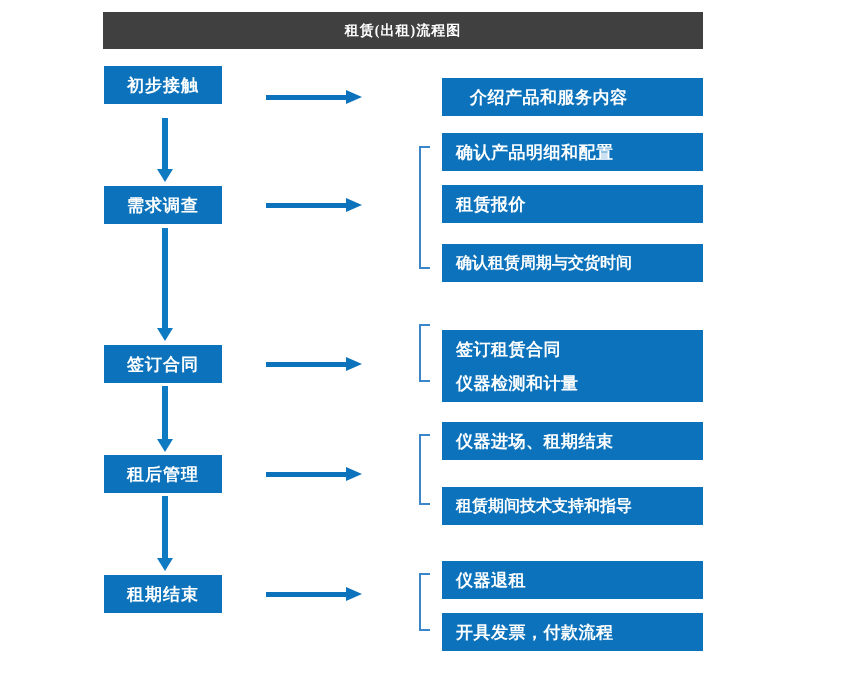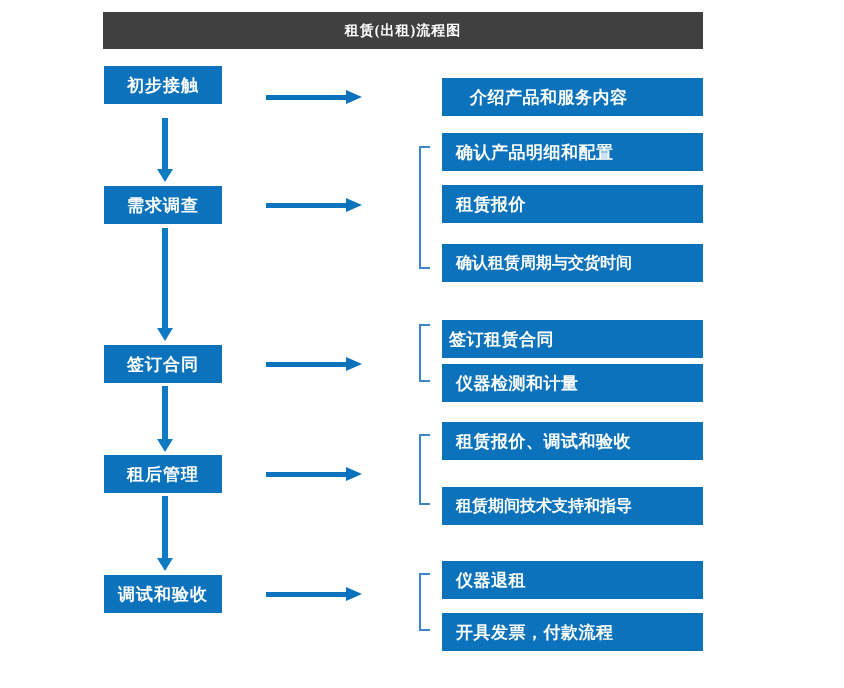--- a/index.html
+++ b/index.html
@@ -145,21 +145,21 @@
   <div class="title-bar">租赁(出租)流程图</div>
 
   <div class="stage-box" style="top:66px;">初步接触</div>
 
   <div class="stage-box" style="top:186px;">需求调查</div>
 
   <div class="stage-box" style="top:345px;">签订合同</div>
 
   <div class="stage-box" style="top:455px;">租后管理</div>
 
-  <div class="stage-box" style="top:575px;">调试和验收</div>
+  <div class="stage-box" style="top:575px;">租期结束</div>
 
   <div class="v-arrow" style="top:118px; height:64px;">
     <div class="shaft"></div>
     <div class="head"></div>
   </div>
 
   <div class="v-arrow" style="top:228px; height:113px;">
     <div class="shaft"></div>
     <div class="head"></div>
   </div>
@@ -208,25 +208,25 @@
   <div class="bracket" style="top:573px; height:58px;"></div>
 
   <div class="detail-box" style="top:78px;padding-left:28px;">介绍产品和服务内容</div>
 
   <div class="detail-box" style="top:133px;">确认产品明细和配置</div>
 
   <div class="detail-box" style="top:185px;">租赁报价</div>
 
   <div class="detail-box wide-text" style="top:244px;">确认租赁周期与交货时间</div>
 
-  <div class="detail-box" style="top:320px;padding-left:7px;">签订租赁合同</div>
+  <div class="detail-box" style="top:330px;">签订租赁合同</div>
 
   <div class="detail-box" style="top:364px;">仪器检测和计量</div>
 
-  <div class="detail-box" style="top:422px;">租赁报价、调试和验收</div>
+  <div class="detail-box" style="top:422px;">仪器进场、租期结束</div>
 
   <div class="detail-box wide-text" style="top:487px;">租赁期间技术支持和指导</div>
 
   <div class="detail-box" style="top:561px;">仪器退租</div>
 
   <div class="detail-box" style="top:613px;">开具发票，付款流程</div>
 
 </div>
 
 </body></html>

